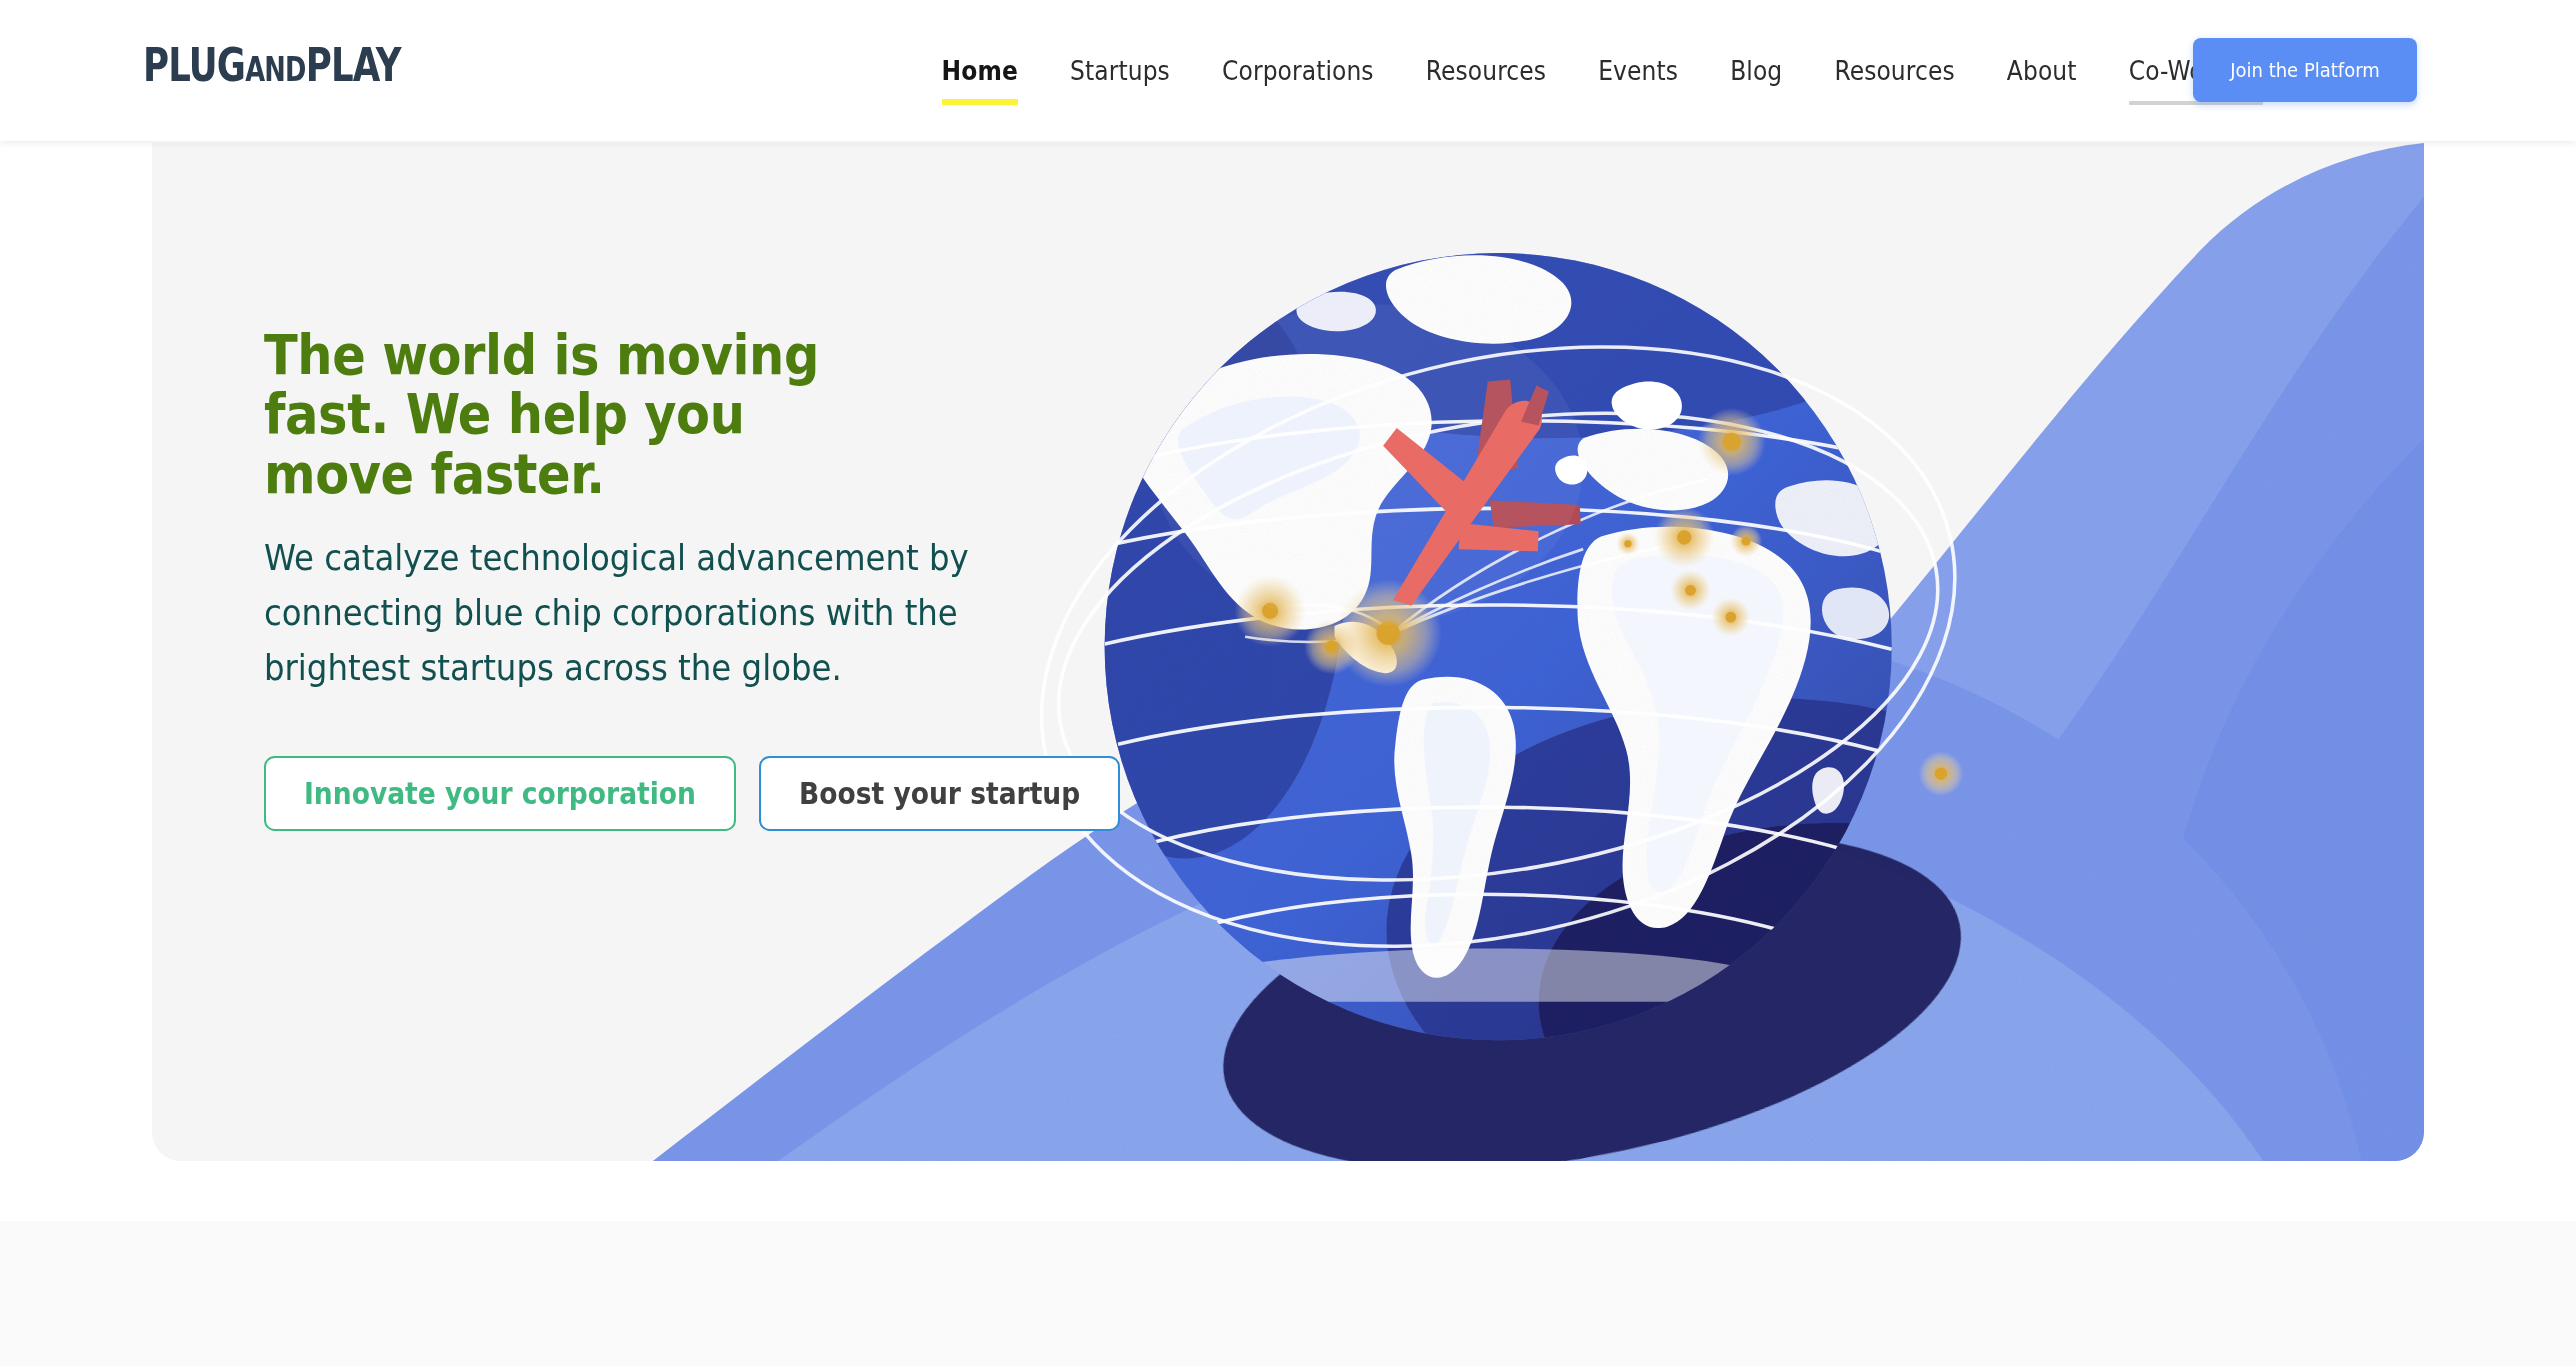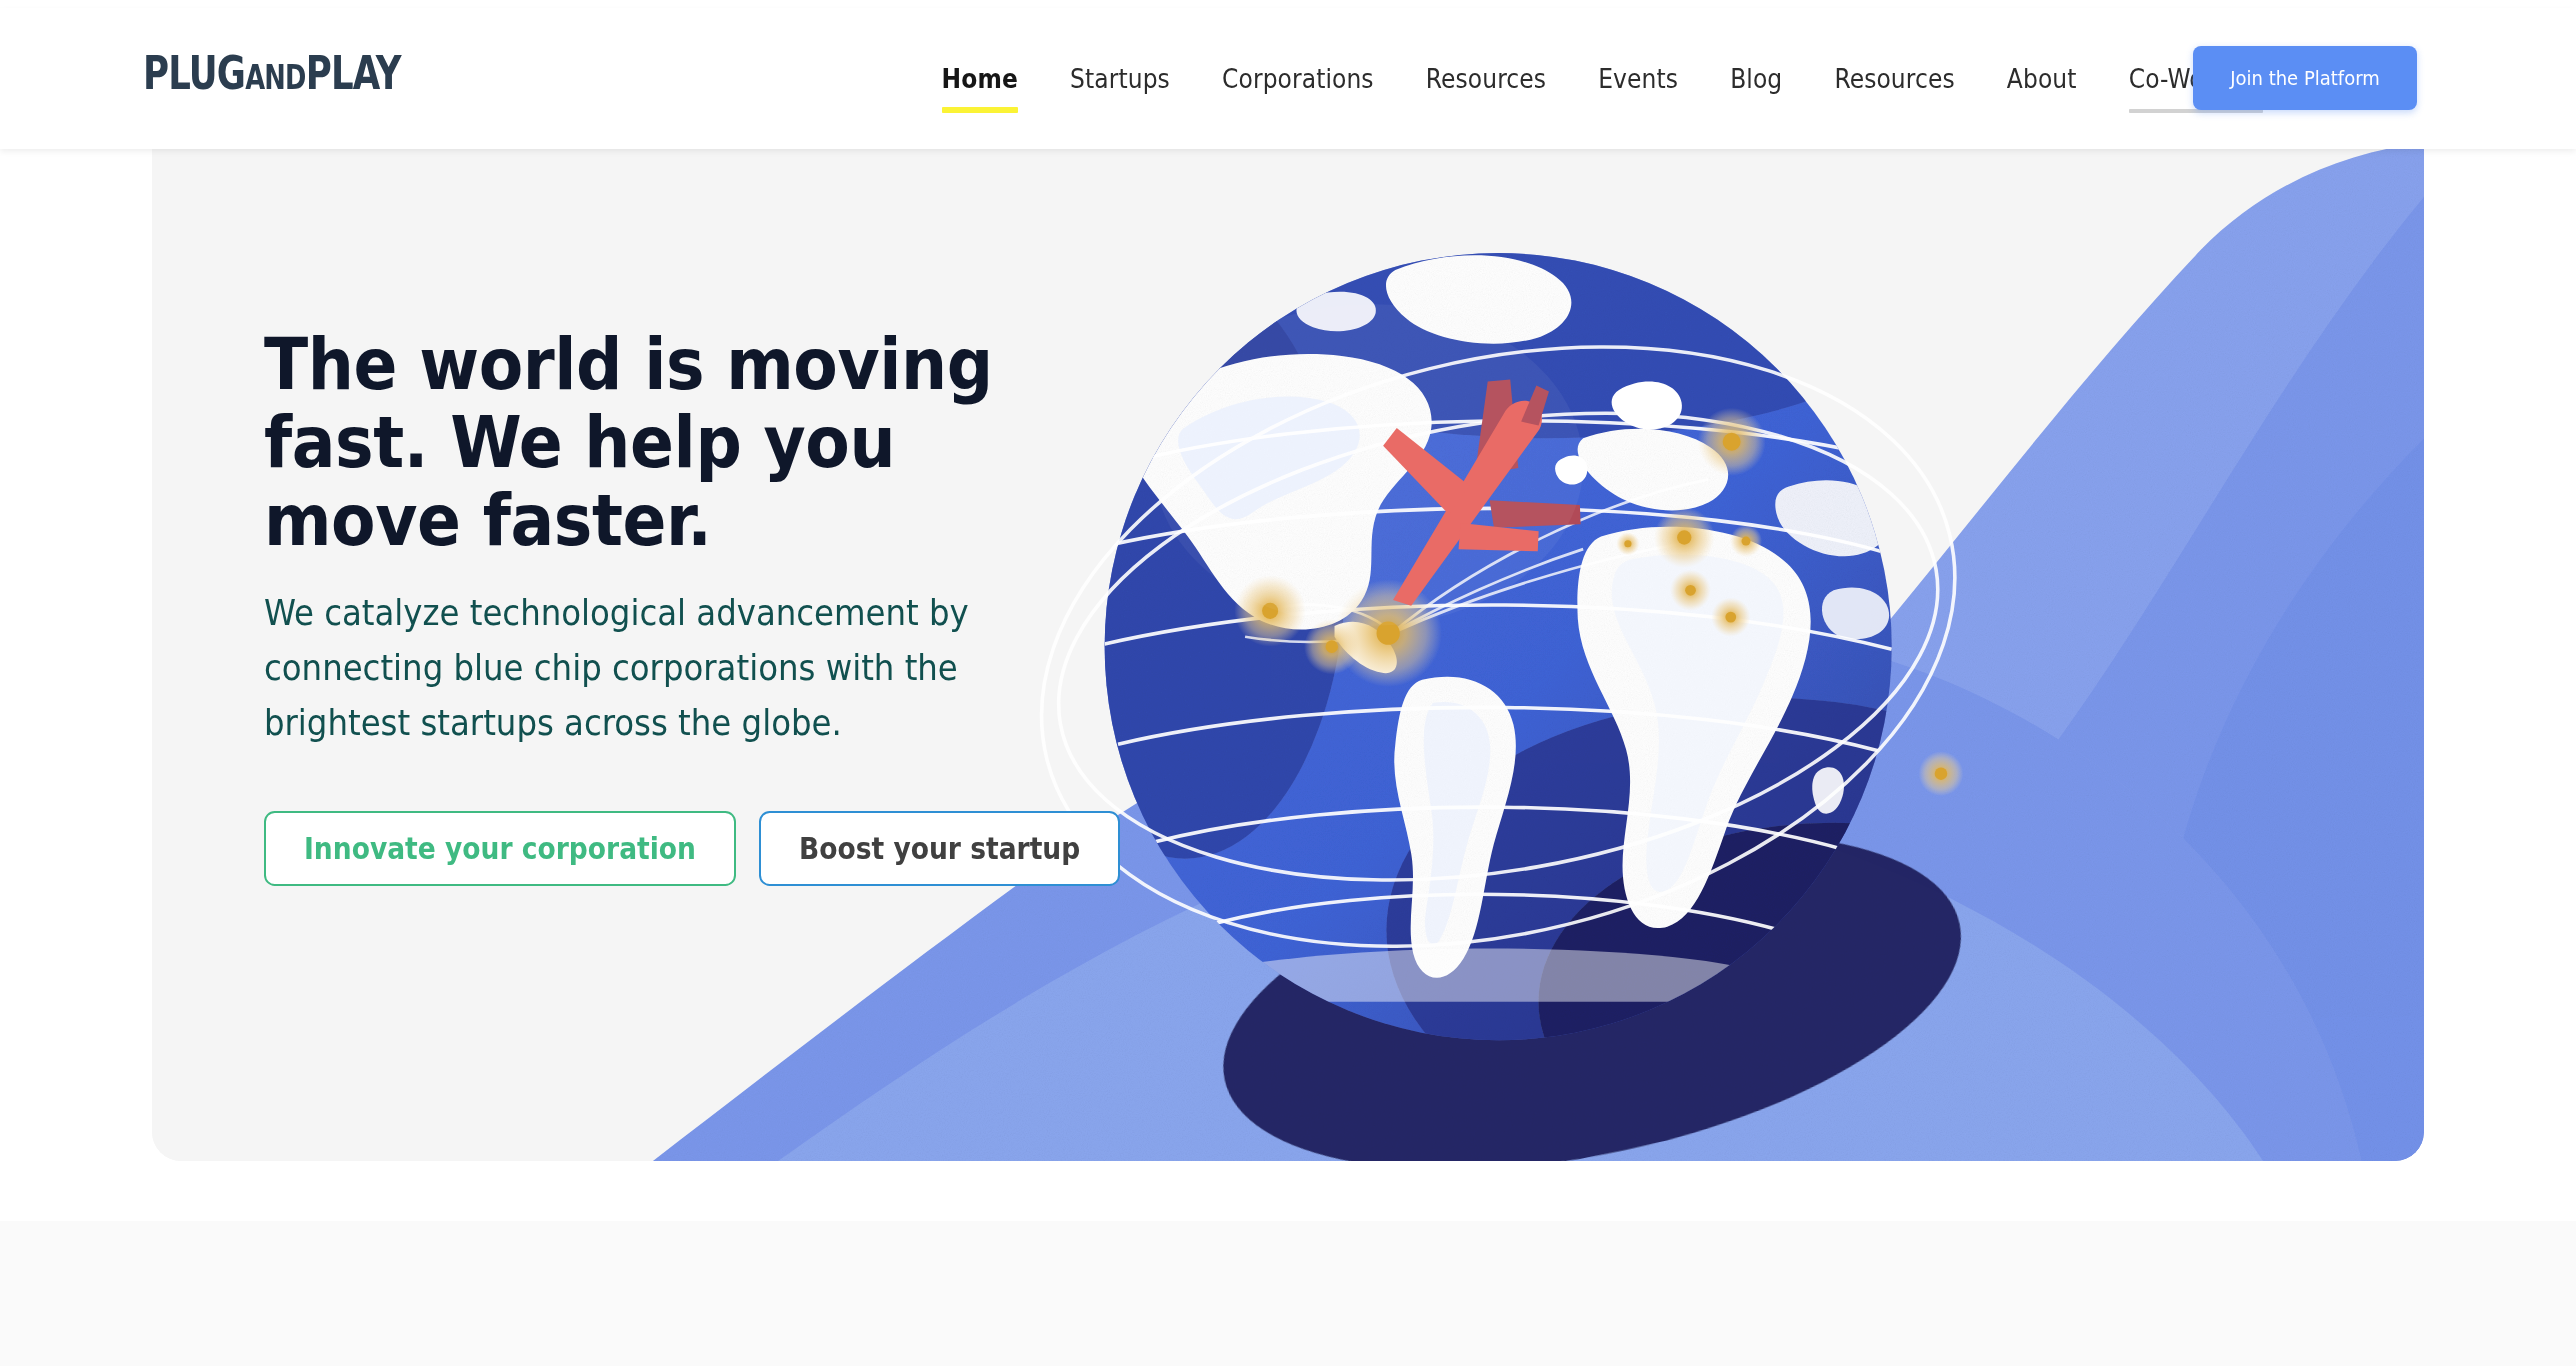--- a/index.html
+++ b/index.html
@@ -6,21 +6,21 @@
   * { margin:0; padding:0; box-sizing:border-box; }
   html, body {
     width:2576px; height:1367px;
     background:#ffffff;
     font-family:"Liberation Sans", sans-serif;
     overflow:hidden;
   }
 
   
   .site-header{
-    position:absolute; top:8px; left:0;
+    position:absolute; top:0; left:0;
     width:2576px; height:141px;
     background:#ffffff;
     box-shadow:0 2.7px 6.3px rgba(0,0,0,0.07);
     z-index:30;
     display:flex; align-items:center;
   }
   .logo{
     position:absolute; left:143px; top:41px;
     font-family:"Liberation Sans Narrow","DejaVu Sans Condensed","Liberation Sans", sans-serif;
     font-weight:bold;
@@ -87,23 +87,23 @@
 
   .hero-copy{
     position:absolute;
     left:112px; top:183px;
     width:805px;
     z-index:10;
   }
   .hero-title{
     font-family:"Liberation Sans Narrow","DejaVu Sans Condensed","Liberation Sans", sans-serif;
     font-weight:bold;
-    font-size:72px;
+    font-size:55px;
     line-height:1.08;
-    color:#0f172a;
+    color:#4d7c0f;
     letter-spacing:-0.4px;
     white-space:pre-line;
   }
   .hero-sub{
     margin-top:27px;
     font-family:"Liberation Sans Narrow","DejaVu Sans Condensed","Liberation Sans", sans-serif;
     font-size:36px;
     line-height:1.52;
     color:#11504f;
     width:716px;

